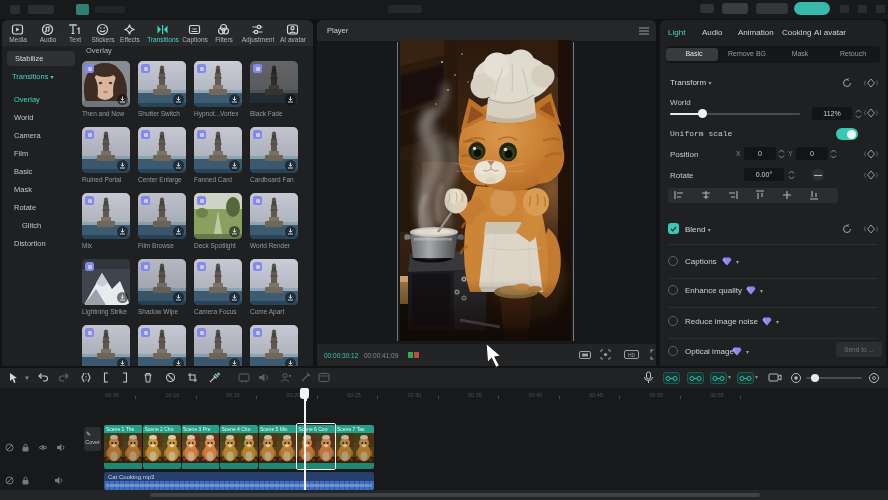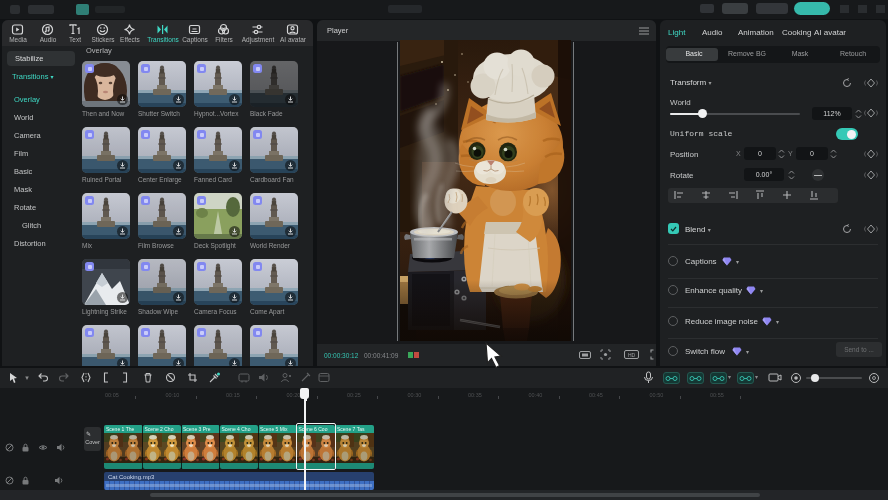--- a/index.html
+++ b/index.html
@@ -679,21 +679,21 @@
       <div class="abs" style="left:8px;top:287px;width:210px;height:1px;background:#2c2e30;"></div>
       <div class="abs" style="left:8px;top:296px;width:10px;height:10px;border:1px solid #5d5f61;border-radius:50%;"></div>
       <div class="abs" style="left:25px;top:297px;color:#cfd0d1;">Reduce image noise</div>
       <svg class="abs" style="left:102px;top:297px;" width="10" height="9" viewBox="0 0 10 9">
         <path d="M2 0.5 L8 0.5 L9.5 3 L5 8.5 L0.5 3 Z" fill="#8f86f2"></path>
         <path d="M2 0.5 L5 8.5 L0.5 3 Z" fill="#a69ef5"></path>
       </svg>
       <div class="abs" style="left:116px;top:298px;font-size:6px;color:#9a9b9c;">▾</div>
       <div class="abs" style="left:8px;top:318px;width:210px;height:1px;background:#2c2e30;"></div>
       <div class="abs" style="left:8px;top:326px;width:10px;height:10px;border:1px solid #5d5f61;border-radius:50%;"></div>
-      <div class="abs" style="left:25px;top:327px;color:#cfd0d1;">Switch flow</div>
+      <div class="abs" style="left:25px;top:327px;color:#cfd0d1;">Optical image</div>
       <svg class="abs" style="left:72px;top:327px;" width="10" height="9" viewBox="0 0 10 9">
         <path d="M2 0.5 L8 0.5 L9.5 3 L5 8.5 L0.5 3 Z" fill="#8f86f2"></path>
         <path d="M2 0.5 L5 8.5 L0.5 3 Z" fill="#a69ef5"></path>
       </svg>
       <div class="abs" style="left:86px;top:328px;font-size:6px;color:#9a9b9c;">▾</div>
       <div class="abs" style="left:176px;top:322px;width:46px;height:15px;background:#2c2e30;border-radius:3px;color:#6e7072;font-size:6.5px;line-height:15px;text-align:center;">Send to ...</div>
     </div>
     <div class="abs" style="left:0;top:368px;width:888px;height:132px;background:#17191b;">
       <div class="abs" style="left:0;top:0;width:888px;height:20px;background:#202224;"></div>
       <svg class="abs" style="left:8px;top:4px;" width="11" height="12" viewBox="0 0 11 12">

